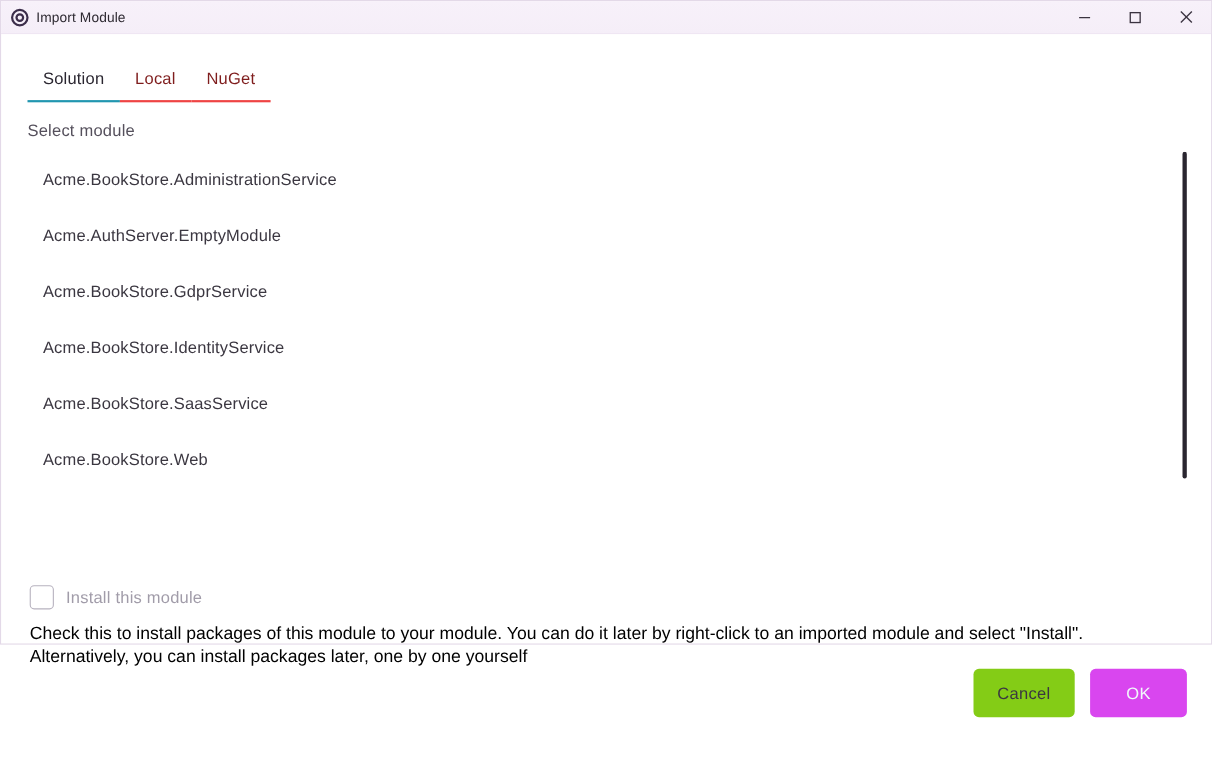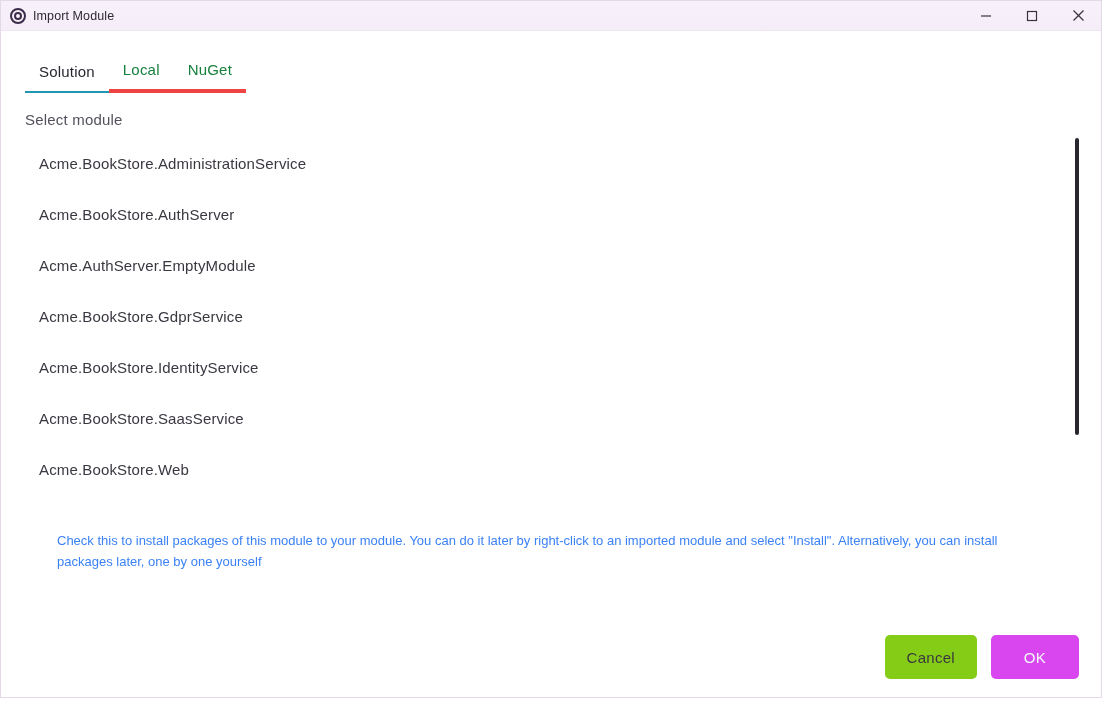--- a/index.html
+++ b/index.html
@@ -4,21 +4,21 @@
 <style>
   * { box-sizing: border-box; }
   html, body {
     margin: 0; padding: 0;
     width: 1102px; height: 705px;
     font-family: "Liberation Sans", sans-serif;
     background: #ffffff;
     overflow: hidden;
   }
   .window {
-    width: 1102px; height: 698px;
+    width: 1102px; height: 586px;
     position: relative;
     background: #ffffff;
     border: 1px solid #e3d9e8;
     display: flex;
     flex-direction: column;
   }
   
   .titlebar {
     height: 30px;
     background: linear-gradient(to bottom, #f7f1fa, #f5eef8);
@@ -64,23 +64,23 @@
   
   .tabs {
     display: flex;
     align-items: flex-end;
     padding: 14px 24px 0 24px;
     gap: 0px;
     flex: none;
   }
   .tab {
     font-size: 15px;
-    color: #15803d;
+    color: #7f1d1d;
     padding: 6px 14px 11px 14px;
-    border-bottom: 4px solid #ef4444;
+    border-bottom: 2px solid #ef4444;
     letter-spacing: 0.2px;
     white-space: nowrap;
   }
   .tab.active {
     color: #2a2630;
     border-bottom: 2px solid #2196b0;
     margin-top: 12px;
   }
 
   
@@ -153,25 +153,24 @@
     background: #fff;
     flex: none;
   }
   .check-label {
     font-size: 15px;
     color: #a19ca9;
     letter-spacing: 0.2px;
   }
   .help-text {
     padding: 12px 26px 0 26px;
-    font-size: 13px;
-    color: #3b82f6;
+    font-size: 16px;
+    color: #000000;
     line-height: 21px;
     max-width: 1040px;
-    margin-left: 30px;
   }
 
   
   .footer {
     flex: none;
     display: flex;
     justify-content: flex-end;
     align-items: center;
     gap: 14px;
     padding: 0 22px 18px 0;
@@ -238,34 +237,37 @@
   </div>
 
   <div class="content">
 
     <div class="section-label">Select module</div>
 
     <div class="list-wrap">
 
       <div class="list">
         <div class="list-item">Acme.BookStore.AdministrationService</div>
-        <div class="list-item">Acme.BookStore.AuthServer</div>
         <div class="list-item">Acme.AuthServer.EmptyModule</div>
         <div class="list-item">Acme.BookStore.GdprService</div>
         <div class="list-item">Acme.BookStore.IdentityService</div>
         <div class="list-item">Acme.BookStore.SaasService</div>
         <div class="list-item">Acme.BookStore.Web</div>
       </div>
 
       <div class="scrollbar">
         <div class="scroll-thumb"></div>
       </div>
       <div class="list-fade"></div>
     </div>
 
+    <div class="check-row">
+      <span class="checkbox"></span>
+      <span class="check-label">Install this module</span>
+    </div>
 
     <div class="help-text">Check this to install packages of this module to your module. You can do it later by right-click to an imported module and select "Install". Alternatively, you can install packages later, one by one yourself</div>
 
     <div class="footer">
       <button class="btn btn-cancel">Cancel</button>
       <button class="btn btn-ok">OK</button>
     </div>
 
   </div>
 </div>

